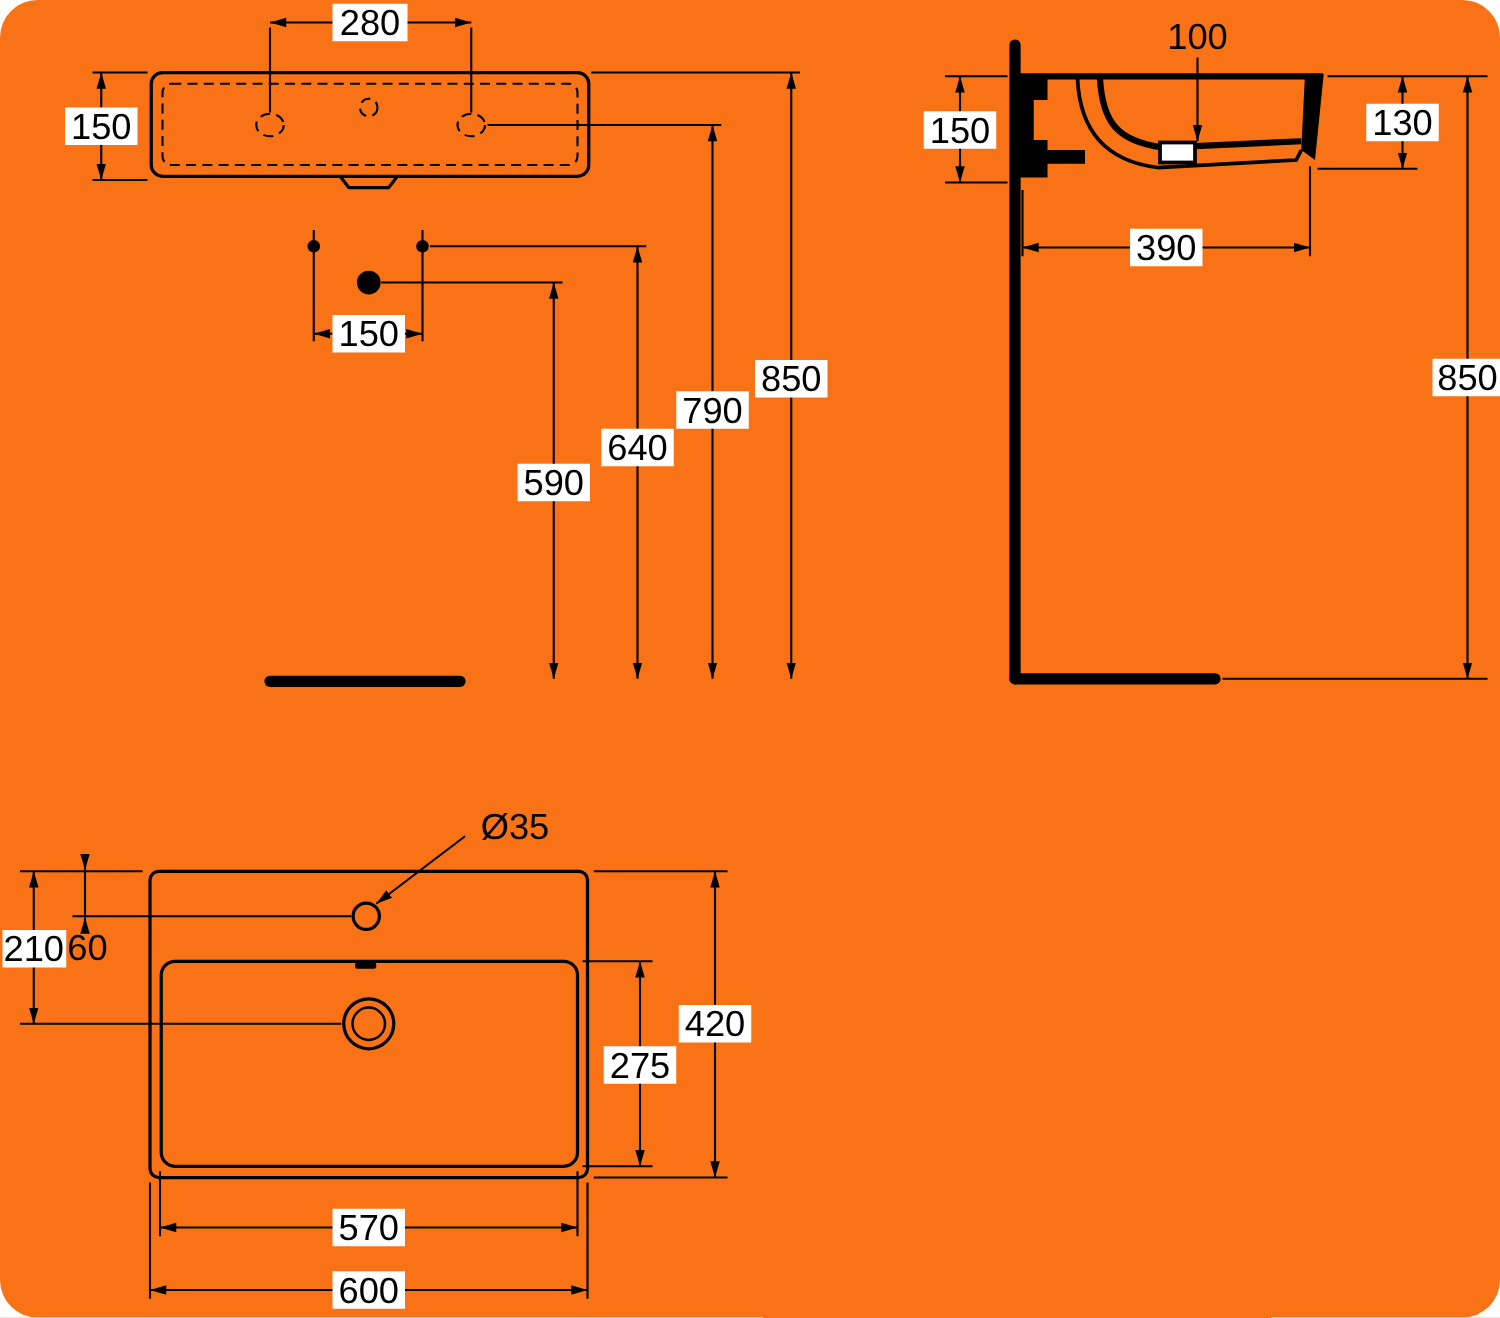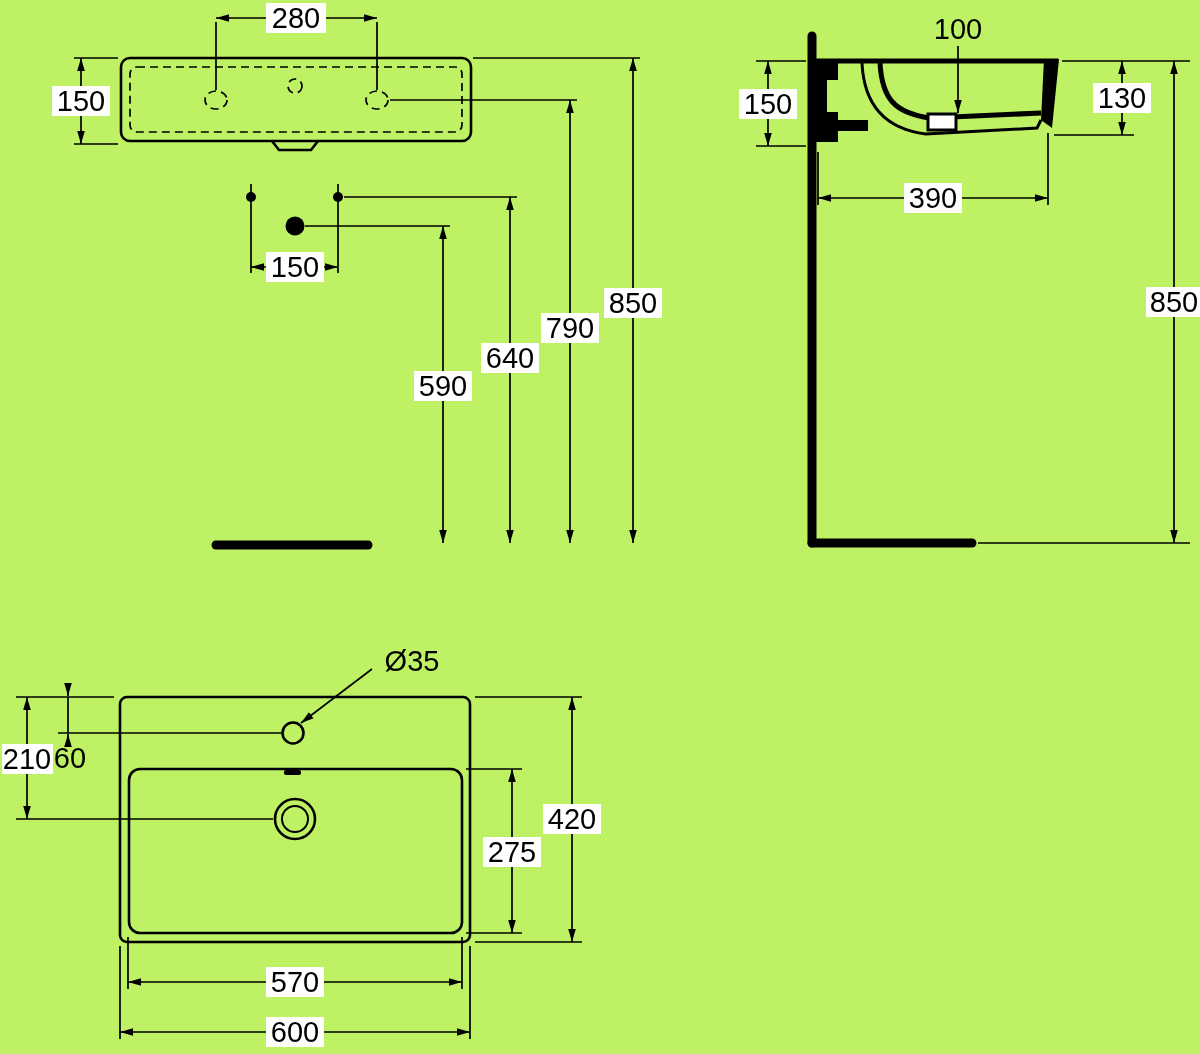--- a/index.html
+++ b/index.html
@@ -1,16 +1,16 @@
 <!DOCTYPE html>
 <html><head>
 <meta charset="utf-8">
 <style>
   html,body{margin:0;padding:0;background:#fff;}
-  .stage{width:1200px;height:1054px;background:#bef264;overflow:hidden;font-family:"Liberation Sans",sans-serif;}
+  .stage{width:1200px;height:1054px;background:#f97316;overflow:hidden;font-family:"Liberation Sans",sans-serif;border-radius:30px;}
   svg{display:block;}
   .obj{fill:none;stroke:#000;stroke-width:2.6;stroke-linejoin:round;}
   .objthin{fill:none;stroke:#000;stroke-width:2;}
   .dash{fill:none;stroke:#000;stroke-width:1.7;stroke-dasharray:8 5;}
   .dim{fill:none;stroke:#000;stroke-width:1.7;}
   .heavy{fill:none;stroke:#000;stroke-width:5;}
   .shell{fill:none;stroke:#000;stroke-width:3;}
   .thick{fill:none;stroke:#000;stroke-width:9;stroke-linecap:round;}
   .solid{fill:#000;stroke:none;}
   .whitefill{fill:#fff;stroke:#000;stroke-width:3;}

